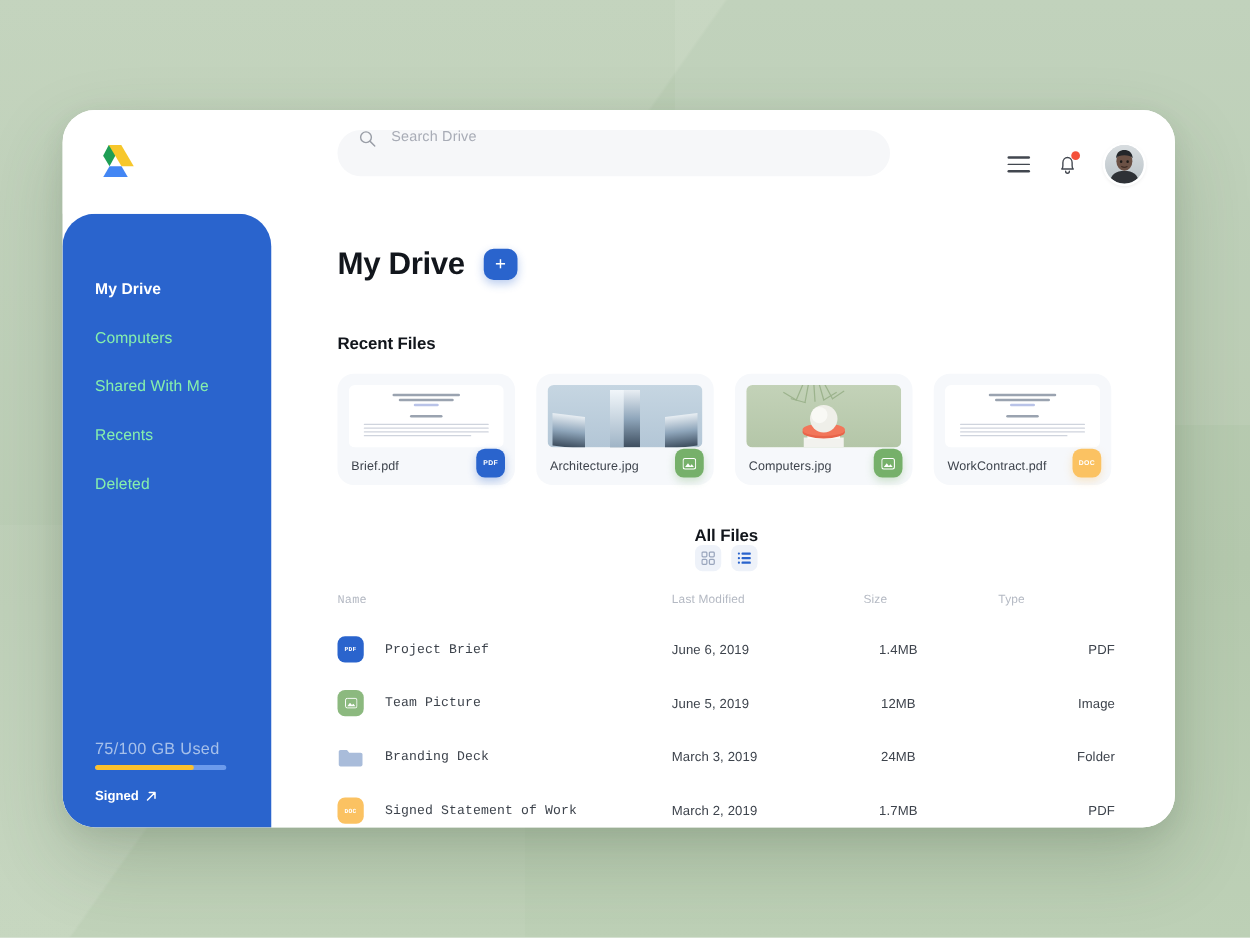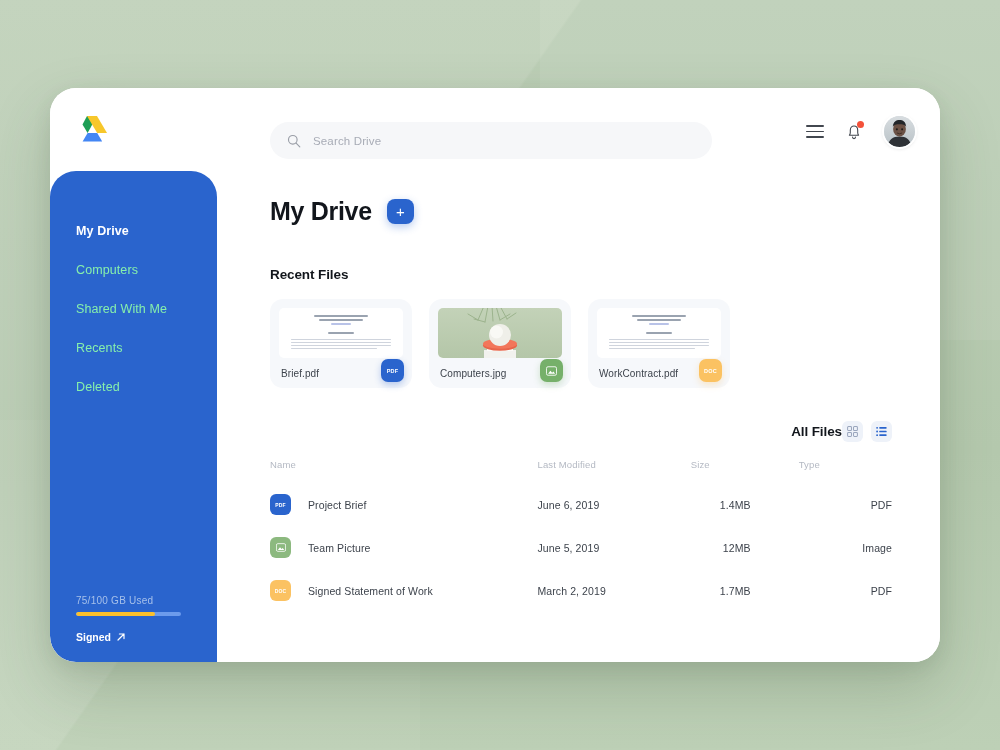--- a/index.html
+++ b/index.html
@@ -46,25 +46,25 @@
     position:absolute; left:0; top:0;
     width:890px; height:83px;
     background:#fff;
     z-index:6;
   }
   .logo {
     position:absolute; left:26px; top:26px;
     width:32px; height:30px;
   }
   .search {
-    position:absolute; left:220px; top:34px;
+    position:absolute; left:220px; top:16px;
     width:442px; height:37px;
     background:#f6f7f9;
     border-radius:19px;
-    display:flex; align-items:center;
+    display:flex; align-items:flex-start;
     padding-left:17px;
   }
   .search-icon { width:14px; height:14px; flex:0 0 auto; opacity:.85;}
   .search-ph {
     font-size:11.5px; color:#a8acb6; margin-left:12px; letter-spacing:.15px;
   }
   .top-icons {
     position:absolute; right:25px; top:28px;
     display:flex; align-items:center; gap:21px;
   }
@@ -96,21 +96,21 @@
     font-size:12.5px;
     padding:0 0 0 26px;
     height:39px; line-height:39px;
     color:#86efac;
     letter-spacing:.1px;
     cursor:pointer;
   }
   .nav-item.active { color:#ffffff; font-weight:bold; }
 
   .storage { position:absolute; left:26px; bottom:46px; width:110px; }
-  .storage-label { font-size:10px; color:#a6c0ea; letter-spacing:.25px; }
+  .storage-label { font-size:13px; color:#a6c0ea; letter-spacing:.25px; }
   .storage-track {
     margin-top:6px; width:105px; height:4.5px;
     background:#6c9bec; border-radius:3px; overflow:hidden;
   }
   .storage-fill { height:100%; background:#f9c council; }
   .storage-fill { height:100%; background:#fac council; }
   .storage-fill { height:100%; background:#fbc02d; border-radius:3px; }
   .upgrade {
     position:absolute; left:26px; bottom:19px;
     font-size:10.5px; color:#fff; font-weight:bold;
@@ -179,41 +179,41 @@
   .arch { width:100%; height:100%; background:linear-gradient(180deg,#c6d6e2 0%,#b3c6d6 100%); position:relative; overflow:hidden; }
   .arch .tower {
     position:absolute; bottom:0;
     background:linear-gradient(180deg,#e8eef3 0%,#8fa6bb 50%,#3d4d5e 100%);
   }
   
   .mini { width:100%; height:100%; background:linear-gradient(180deg,#c3d2b8 0%,#b4c6a8 100%); position:relative; overflow:hidden; }
 
   .allfiles-head {
     margin-top:33px;
-    display:flex; align-items:center; justify-content:flex-end;
+    display:flex; align-items:center; justify-content:center;flex-direction:column;
   }
   .view-toggles { display:flex; gap:8px; }
   .vt {
     width:21px; height:21px; border-radius:6px;
     background:#eef2f9;
     display:flex; align-items:center; justify-content:center;
     cursor:pointer;
   }
 
   table.files { width:100%; border-collapse:collapse; margin-top:17px; table-layout:fixed;}
   table.files th {
     font-size:9.5px; font-weight:normal; color:#b4b9c3;
     text-align:left; padding-bottom:13px; letter-spacing:.15px;
   }
   table.files td {
     font-size:10.5px; color:#3d434c; padding:11px 0; letter-spacing:.1px;
   }
-  .c-name { width:43%; }
+  .c-name { width:43%;font-family:Liberation Mono, monospace; }
   .c-mod  { width:24%; }
-  .c-size { width:18%; text-align:right; padding-right:48px !important;}
+  .c-size { width:18%; text-align:center; padding-right:48px !important;}
   .c-type { width:15%; text-align:right; }
   th.c-size { text-align:left; padding-right:0 !important; padding-left:4px;}
   th.c-type { text-align:right; }
   .namecell { display:flex; align-items:center; gap:17px; }
   .ficon {
     width:21px; height:21px; border-radius:6px; flex:0 0 auto;
     display:flex; align-items:center; justify-content:center;
     font-size:5px; color:#fff; font-weight:bold; letter-spacing:.2px;
   }
   .ficon.pdf { background:#2a64cd; }
@@ -333,20 +333,37 @@
             <div class="dl" style="width:100%"></div>
             <div class="dl" style="width:100%"></div>
             <div class="dl" style="width:100%"></div>
             <div class="dl" style="width:86%"></div>
           </div>
         </div>
         <div class="card-name">Brief.pdf</div>
         <div class="badge pdf">PDF</div>
       </div>
 
+      <div class="card">
+        <div class="thumb">
+          <div class="arch">
+            <div class="tower" style="left:4px;bottom:0;width:26px;height:26px;transform:skewY(7deg);"></div>
+            <div class="tower" style="left:50px;bottom:0;width:24px;height:46px;"></div>
+            <div class="tower" style="right:4px;bottom:0;width:26px;height:26px;transform:skewY(-7deg);"></div>
+            <div style="position:absolute;left:50px;bottom:0;width:11px;height:46px;background:linear-gradient(180deg,#f1f6fa,#9fb4c6);"></div>
+          </div>
+        </div>
+        <div class="card-name">Architecture.jpg</div>
+        <div class="badge img">
+          <svg viewBox="0 0 14 12" width="11" height="10">
+              <rect x="0.6" y="0.6" width="12.8" height="10.8" rx="2" fill="none" stroke="#fff" stroke-width="1.1"></rect>
+              <path d="M2.6 9.4 L5.6 5.6 L7.8 8.2 L9.4 6.6 L11.6 9.4 Z" fill="#fff"></path>
+            </svg>
+        </div>
+      </div>
 
       <div class="card">
         <div class="thumb">
           <div class="mini">
             <svg viewBox="0 0 124 50" width="124" height="50">
               <g stroke="#9cb38d" stroke-width="1" fill="none" stroke-linecap="round">
                 <path d="M46 -2 L40 12"></path>
                   <path d="M50 -2 L47 14"></path>
                   <path d="M54 -2 L55 13"></path>
                 <path d="M58 -2 L62 12"></path>
@@ -449,20 +466,35 @@
                   </svg>
               </span>
               <span>Team Picture</span>
             </div>
           </td>
           <td class="c-mod">June 5, 2019</td>
           <td class="c-size">12MB</td>
           <td class="c-type">Image</td>
         </tr>
 
+        <tr>
+          <td class="c-name">
+            <div class="namecell">
+              <span class="ficon folder">
+                <svg viewBox="0 0 21 18" width="21" height="18">
+                    <path d="M1 4.4 C1 3.5 1.6 2.9 2.5 2.9 H7.6 L9.4 5.1 H18.5 C19.4 5.1 20 5.7 20 6.6 V14.6 C20 15.5 19.4 16.1 18.5 16.1 H2.5 C1.6 16.1 1 15.5 1 14.6 Z" fill="#a9bcda"></path>
+                  </svg>
+              </span>
+              <span>Branding Deck</span>
+            </div>
+          </td>
+          <td class="c-mod">March 3, 2019</td>
+          <td class="c-size">24MB</td>
+          <td class="c-type">Folder</td>
+        </tr>
 
         <tr>
           <td class="c-name">
             <div class="namecell">
               <span class="ficon doc">DOC</span>
               <span>Signed Statement of Work</span>
             </div>
           </td>
           <td class="c-mod">March 2, 2019</td>
           <td class="c-size">1.7MB</td>

